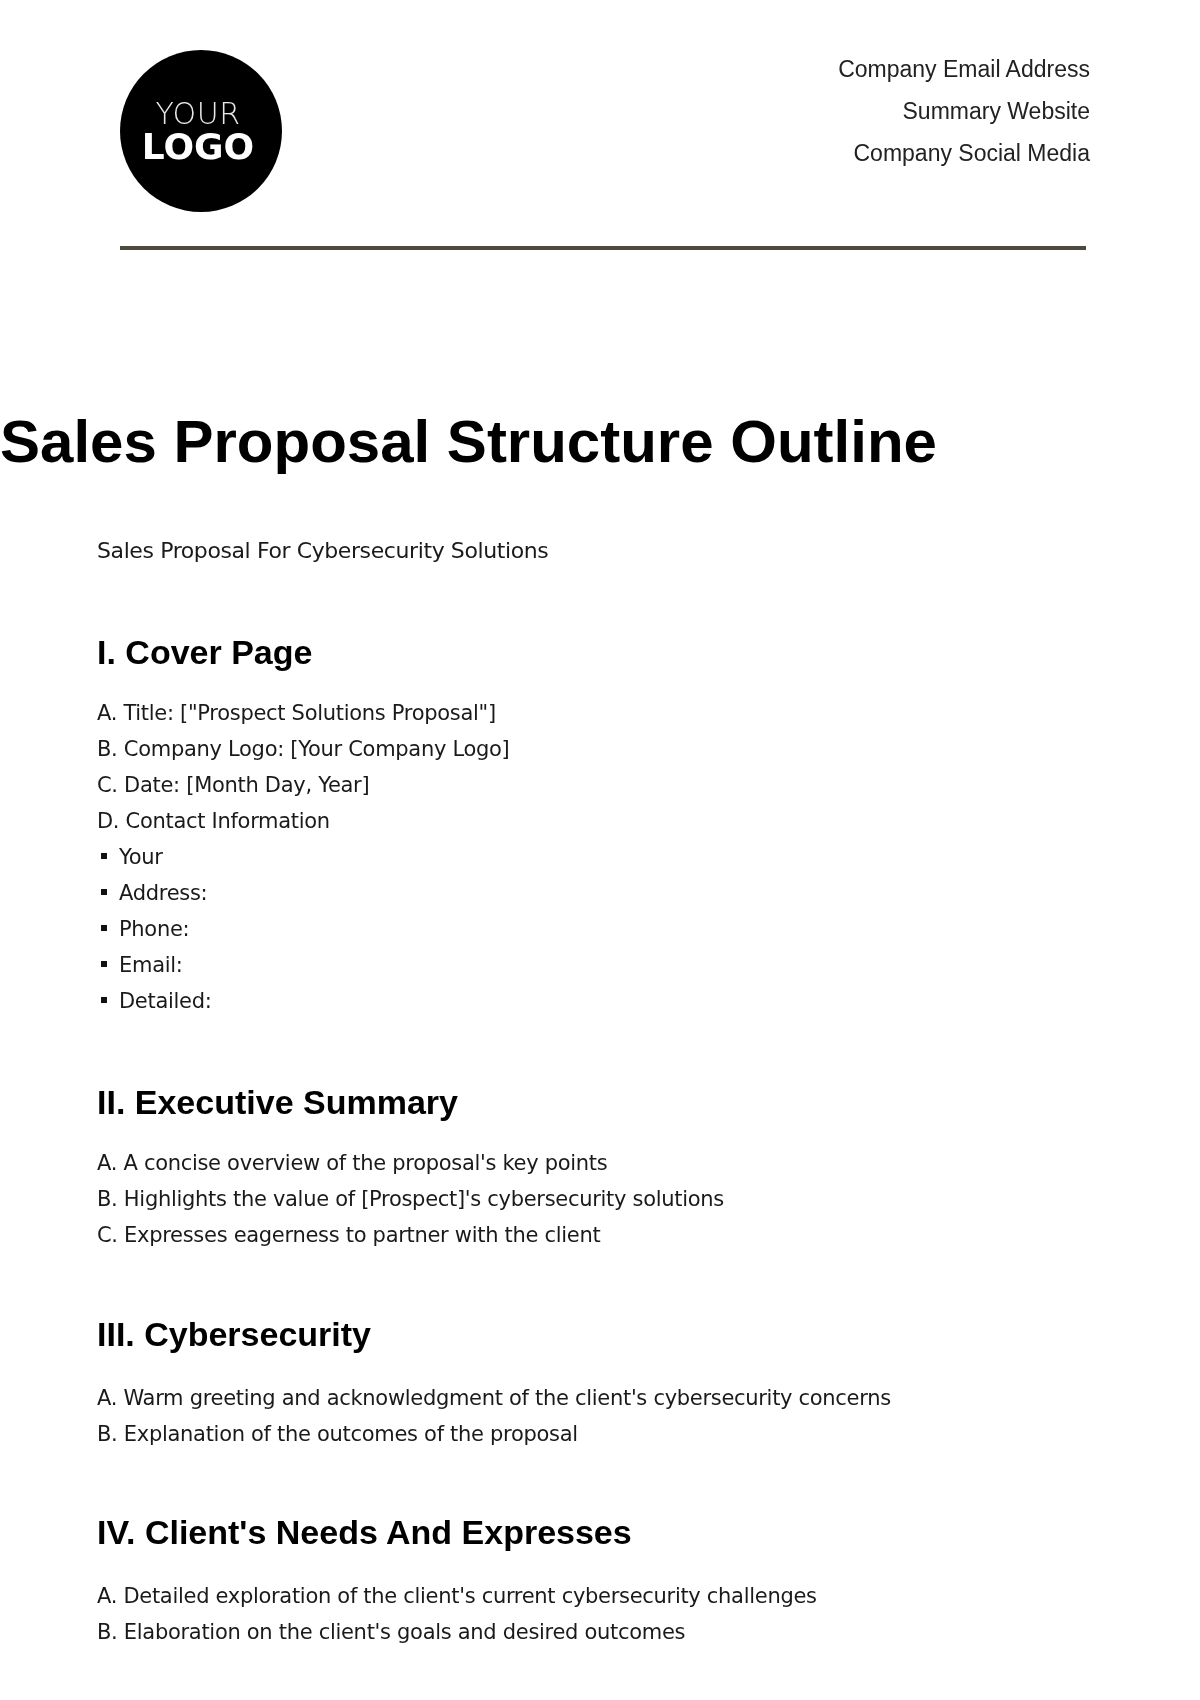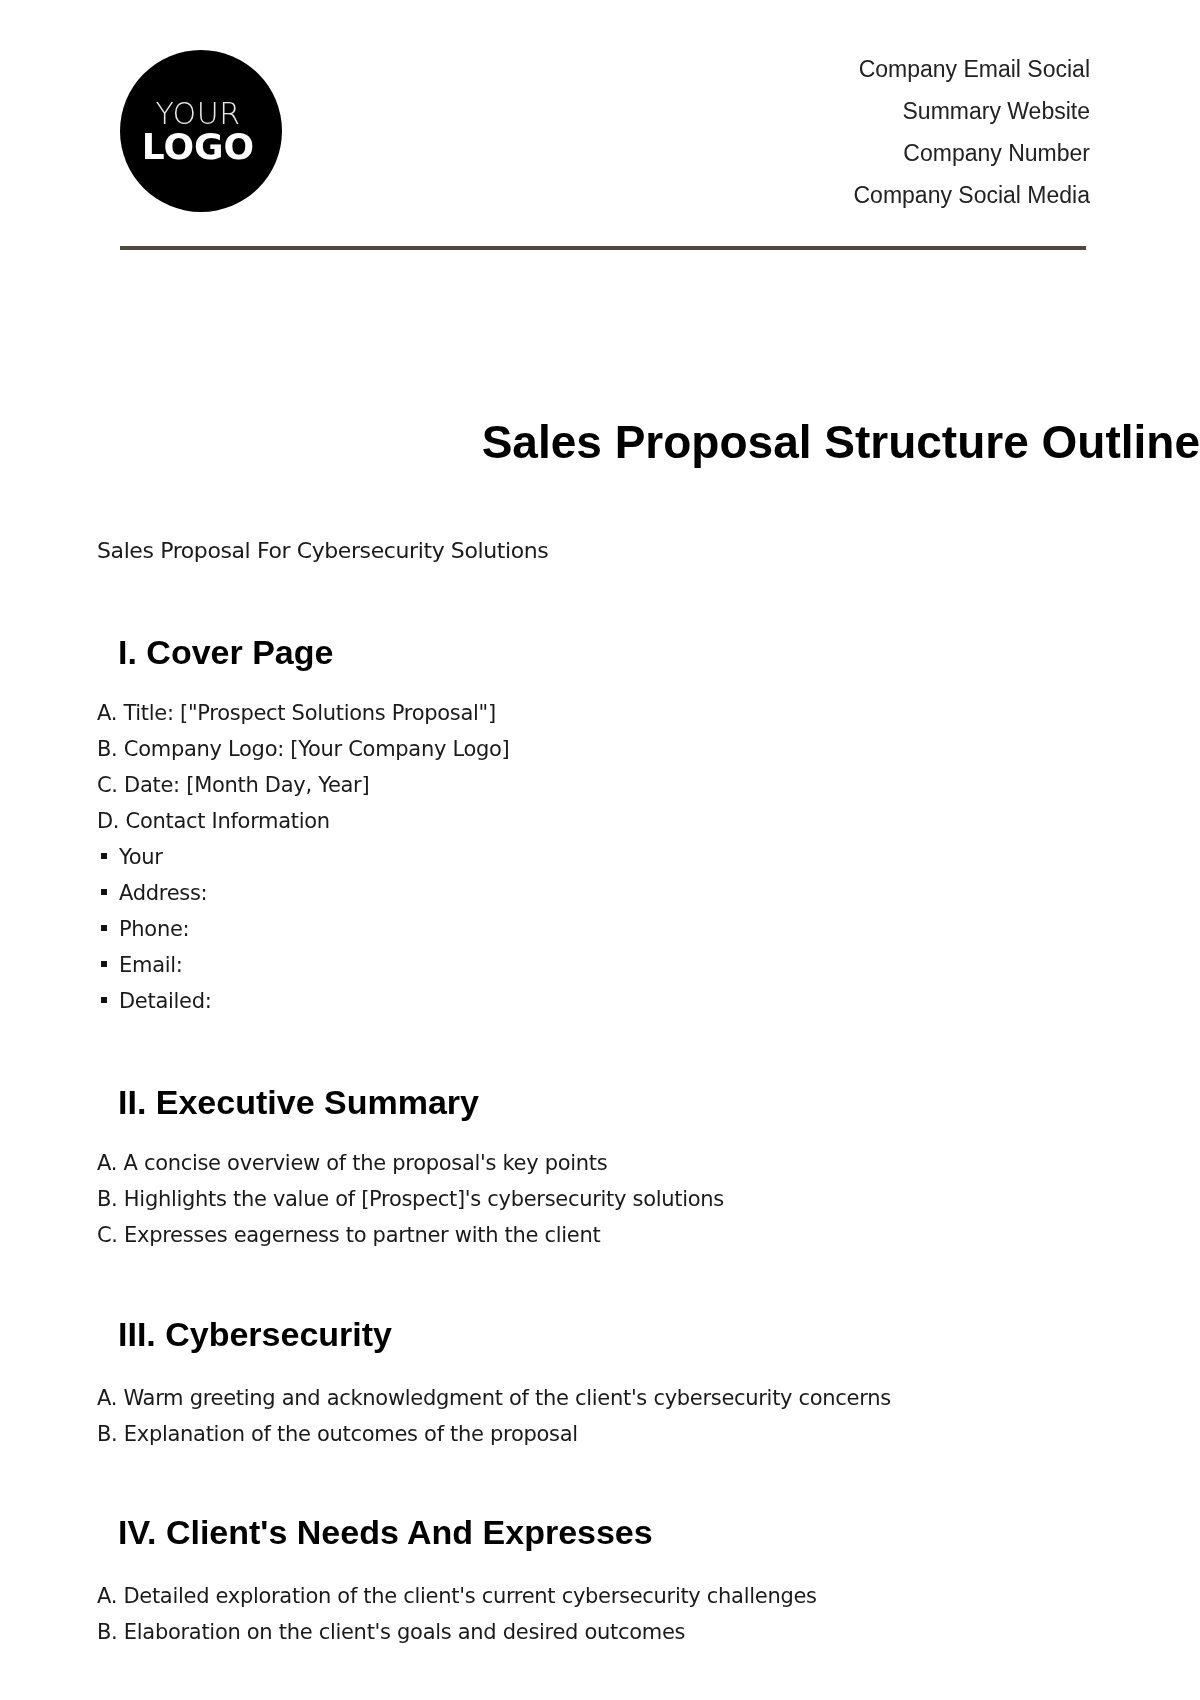--- a/index.html
+++ b/index.html
@@ -64,45 +64,44 @@
       top: 246px;
       width: 966px;
       height: 4px;
       background: #4d4b40;
     }
     .title {
       position: absolute;
       left: 0;
       top: 412px;
       width: 1200px;
-      text-align: right;
+      text-align: left;
       font-family: "Liberation Sans", sans-serif;
       font-weight: bold;
-      font-size: 46px;
+      font-size: 60px;
       color: #000000;
       line-height: 60px;
     }
     .subtitle {
       position: absolute;
       left: 97px;
       top: 538px;
       font-size: 22px;
       color: #1a1a1a;
       font-family: "DejaVu Sans", sans-serif;
       letter-spacing: -0.4px;
     }
     .section-heading {
       position: absolute;
       left: 97px;
       font-family: "Liberation Sans", sans-serif;
       font-weight: bold;
       font-size: 34px;
       color: #000000;
       line-height: 44px;
-      margin-left: 21px;
     }
     .list {
       position: absolute;
       left: 97px;
       font-family: "DejaVu Sans", sans-serif;
       font-size: 21px;
       color: #1a1a1a;
       letter-spacing: -0.3px;
     }
     .list .item {
@@ -127,23 +126,22 @@
   </style>
 </head>
 <body>
 
 <div class="logo">
   <span class="l1">YOUR</span>
   <span class="l2">LOGO</span>
 </div>
 
 <div class="contact">
-  <div>Company Email Social</div>
+  <div>Company Email Address</div>
   <div>Summary Website</div>
-  <div>Company Number</div>
   <div>Company Social Media</div>
 </div>
 
 <div class="divider"></div>
 
 <div class="title">Sales Proposal Structure Outline</div>
 <div class="subtitle">Sales Proposal For Cybersecurity Solutions</div>
 
 <div class="section-heading" style="top:630px;">I. Cover Page</div>
 <div class="list" style="top:695px;">

